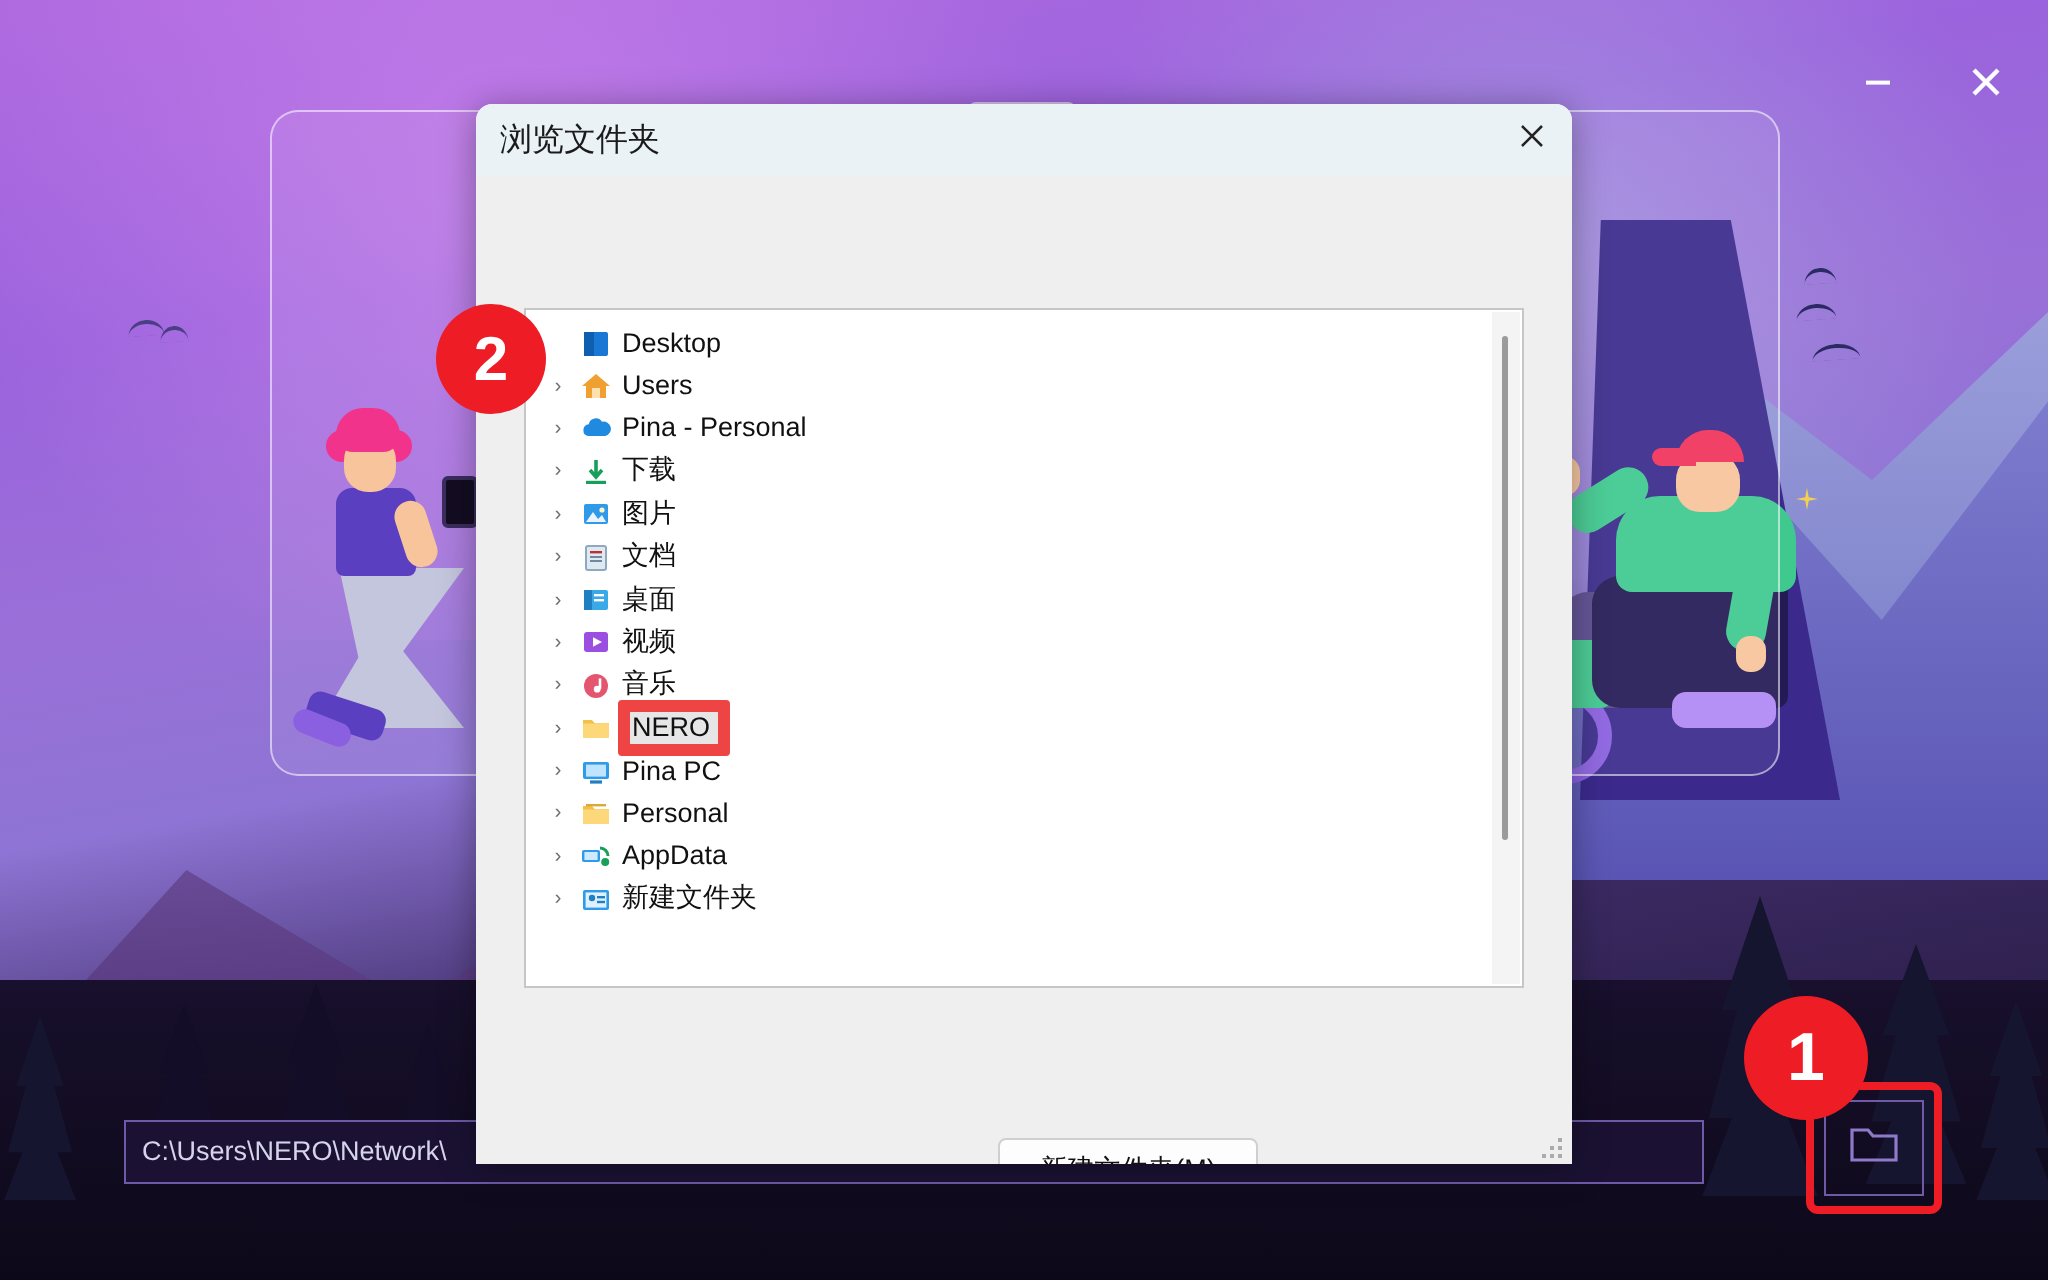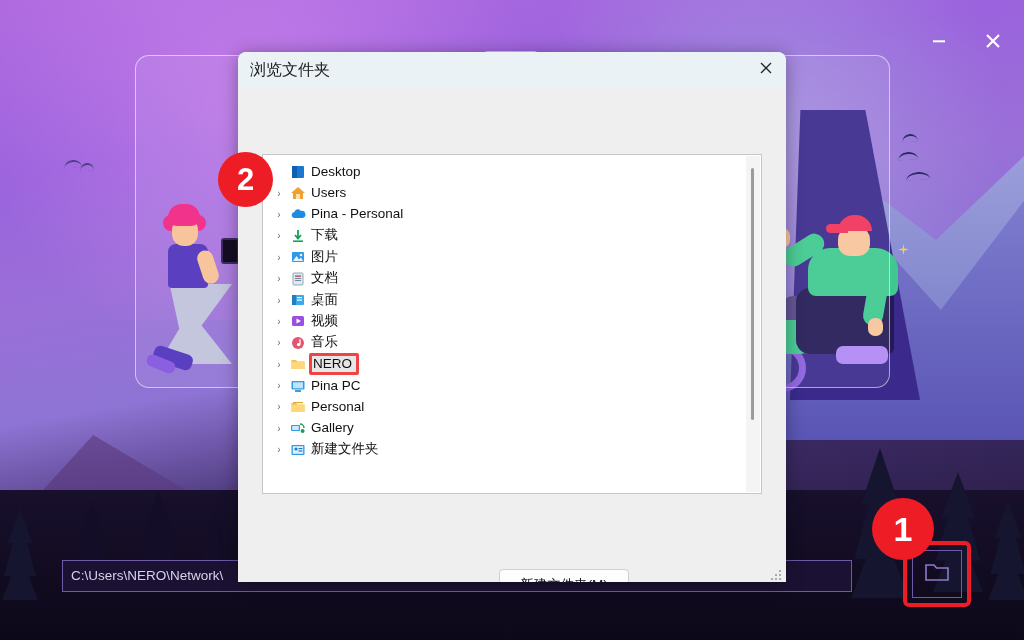--- a/index.html
+++ b/index.html
@@ -200,21 +200,21 @@
     color: #111;
     white-space: nowrap;
   }
   .tree-row .chev {
     width: 16px; flex:none;
     display:flex; align-items:center; justify-content:center;
     color:#6d6d6d; font-size: 10px;
   }
   .tree-row .ticon { width: 22px; flex:none; display:flex; align-items:center; justify-content:center; }
   .tree-row .tlabel { padding: 1px 5px 2px 2px; border-radius:2px; }
-  .tree-row.selected .tlabel { background:#e6e6e6; border:3px solid #ef4444; padding: 0px 4px 1px 1px; }
+  .tree-row.selected .tlabel { background:#e6e6e6; border:6px solid #ef4444; padding: 0px 4px 1px 1px; }
 
   #tree-scrollbar {
     position:absolute; right: 1px; top: 1px; width: 14px; bottom: 1px;
     background: #f4f4f4;
   }
   #tree-thumb {
     position:absolute; left: 5px; top: 12px; width: 3px; height: 252px;
     background:#9b9b9b; border-radius:2px;
   }
 
@@ -494,21 +494,21 @@
           <div class="tree-row" style="margin-left: 0px;">
             <span class="chev">›</span>
             <span class="ticon">
               <svg width="16" height="16" viewBox="0 0 16 16">
                 <rect x="1" y="5" width="9" height="6" rx="1" fill="#2f9ae8"></rect>
                 <rect x="2.2" y="6" width="6.6" height="4" fill="#cfe9ff"></rect>
                 <path d="M10 4 a4 4 0 0 1 4 4" stroke="#18a05a" stroke-width="1.5" fill="none"></path>
                 <circle cx="12.6" cy="11" r="2" fill="#18a05a"></circle>
               </svg>
             </span>
-            <span class="tlabel">Gallery</span>
+            <span class="tlabel">AppData</span>
           </div>
           <div class="tree-row" style="margin-left: 0px;">
             <span class="chev">›</span>
             <span class="ticon">
               <svg width="16" height="16" viewBox="0 0 16 16">
                 <rect x="1.5" y="3" width="13" height="10" rx="1" fill="#2f9ae8"></rect>
                 <rect x="2.8" y="4.2" width="10.4" height="7.6" fill="#dff0ff"></rect>
                 <circle cx="6" cy="7" r="1.6" fill="#1f7fc0"></circle>
                 <rect x="8.5" y="6" width="4" height="1.2" fill="#1f7fc0"></rect>
                 <rect x="8.5" y="8.4" width="4" height="1.2" fill="#1f7fc0"></rect>

